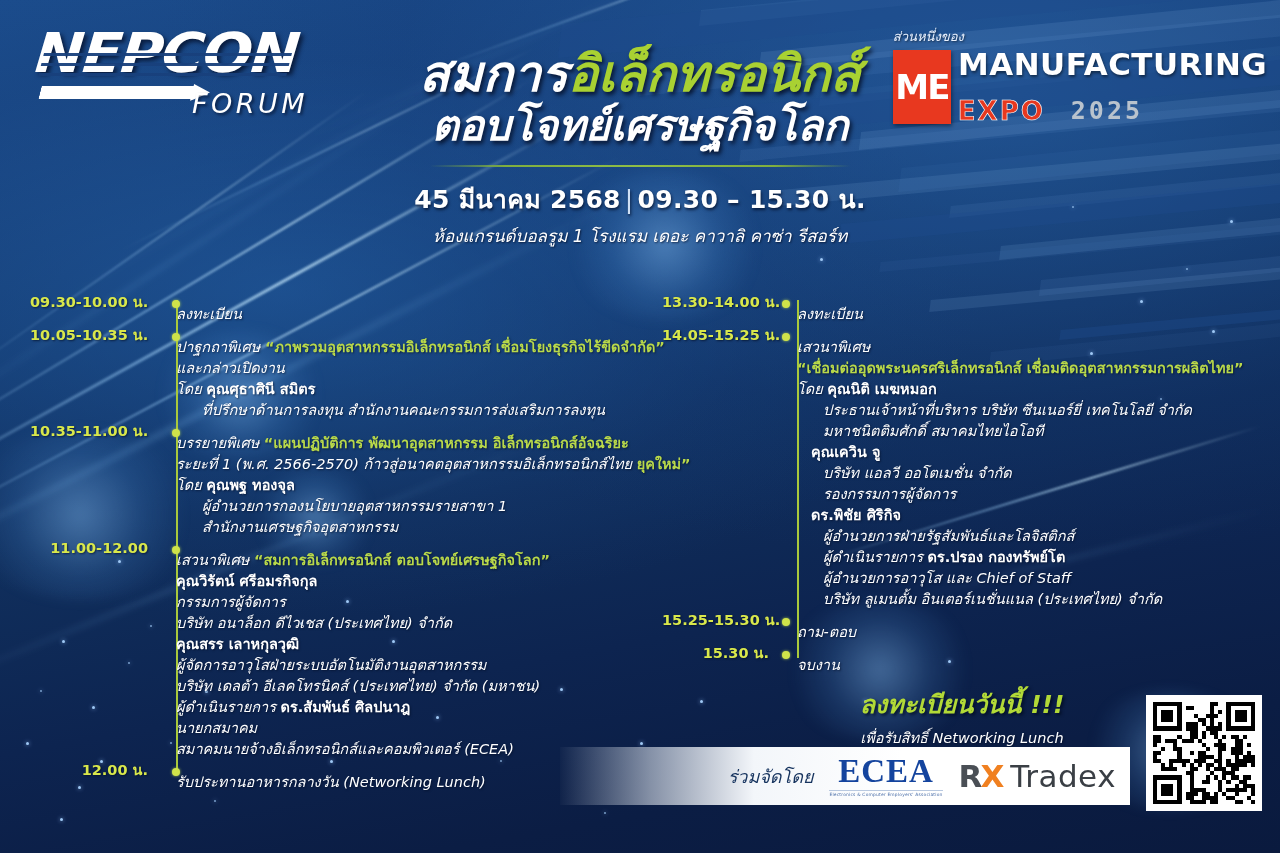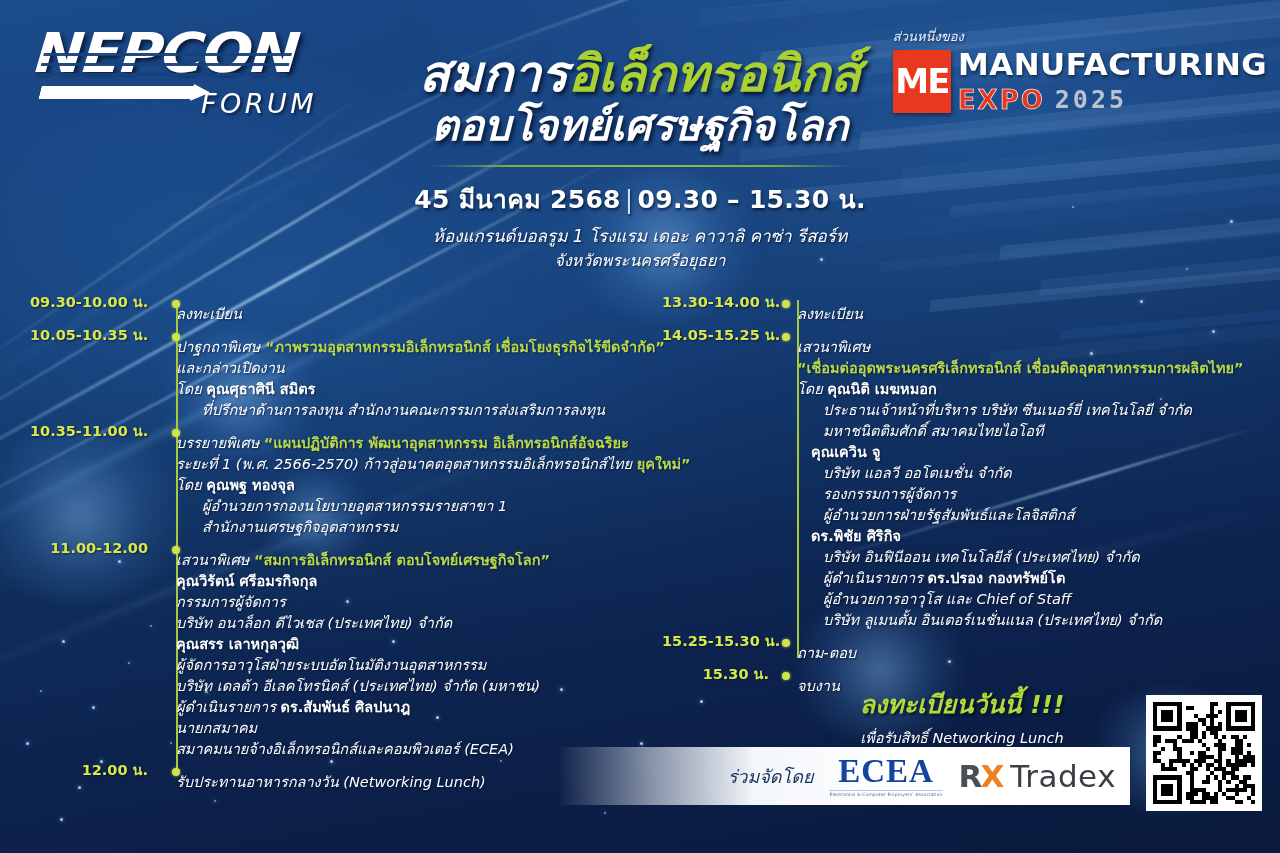--- a/index.html
+++ b/index.html
@@ -94,21 +94,21 @@
     position: absolute;
     left: 2px; top: 58px;
     width: 170px; height: 17px;
     background: #ffffff;
     clip-path: polygon(0 2px, 152px 2px, 152px 0, 170px 8.5px, 152px 17px, 152px 15px, 0 15px);
     transform: skewX(-14deg);
     filter: drop-shadow(2px 2px 3px rgba(4,14,38,0.7));
   }
   .nepcon-forum {
     position: absolute;
-    left: 163px; top: 62px;
+    left: 154px; top: 62px;
     font-size: 27px;
     font-weight: 400;
     font-style: italic;
     letter-spacing: 3.5px;
     color: #ffffff;
     text-shadow: 2px 2px 3px rgba(4,14,38,0.7);
   }
 
   
   .me-block { position: absolute; right: 22px; top: 26px; text-align: right; }
@@ -132,21 +132,21 @@
     font-size: 34px; font-weight: 700; color: #ffffff;
     letter-spacing: -2px; line-height: 1;
   }
   .me-texts { display: flex; flex-direction: column; justify-content: center; }
   .me-mfg {
     font-size: 30px; font-weight: 700; color: #ffffff;
     letter-spacing: 0.5px; line-height: 1.02;
     text-shadow: 1px 2px 3px rgba(0,0,0,.5);
     transform: scaleX(1.03); transform-origin: left center;
   }
-  .me-bottom { display: flex; align-items: center; gap: 10px; margin-top: 6px; }
+  .me-bottom { display: flex; align-items: center; gap: 26px; margin-top: 17px; }
   .me-expo {
     font-size: 26px; font-weight: 700; color: #e8381f;
     letter-spacing: 2px; line-height: 1;
     -webkit-text-stroke: 0.6px #ffffff;
   }
   .me-year {
     font-size: 25px; font-weight: 700; color: #b9c3cd;
     letter-spacing: 3px; line-height: 1;
     font-family: "DejaVu Sans Mono", "Liberation Mono", monospace;
   }
@@ -425,21 +425,20 @@
     <div class="title-1">
       <span class="t-white">สมการ</span><span class="t-green">อิเล็กทรอนิกส์</span>
     </div>
     <div class="title-2">ตอบโจทย์เศรษฐกิจโลก</div>
     <div class="title-rule"></div>
     <div class="title-date">
       <span>45 มีนาคม 2568</span><span class="sep">|</span><span>09.30 – 15.30 น.</span>
     </div>
     <div class="title-venue">
       <div>ห้องแกรนด์บอลรูม 1 โรงแรม เดอะ คาวาลิ คาซ่า รีสอร์ท</div>
-      <div class="prov">จังหวัดพระนครศรีอยุธยา</div>
     </div>
   </div>
 
   <div class="agenda">
     <div class="col col-left">
       <div class="rail rail-left"></div>
       <div id="left-rows">
           <div class="row">
             <div class="time">09.30-10.00 น.</div>
             <div class="dot-cell">
@@ -522,23 +521,22 @@
             </div>
             <div class="body">
               <div class="ln">เสวนาพิเศษ</div>
               <div class="ln g">“เชื่อมต่ออุดพระนครศริเล็กทรอนิกส์ เชื่อมติดอุตสาหกรรมการผลิตไทย”</div>
               <div class="ln">โดย <span class="w-b">คุณนิติ เมฆหมอก</span></div>
               <div class="ln i1">ประธานเจ้าหน้าที่บริหาร บริษัท ซีนเนอร์ยี่ เทคโนโลยี จำกัด</div>
               <div class="ln i1">มหาชนิตติมศักดิ์ สมาคมไทยไอโอที</div>
               <div class="ln b i2">คุณเควิน จู</div>
               <div class="ln i1">บริษัท แอลวี ออโตเมชั่น จำกัด</div>
               <div class="ln i1">รองกรรมการผู้จัดการ</div>
+              <div class="ln b i2">ดร.พิชัย ศิริกิจ</div>
               <div class="ln i1">ผู้อำนวยการฝ่ายรัฐสัมพันธ์และโลจิสติกส์</div>
-              <div class="ln b i2">ดร.พิชัย ศิริกิจ</div>
-              <div class="ln i1">บริษัท อินฟินีออน เทคโนโลยีส์ (ประเทศไทย) จำกัด</div>
               <div class="ln i1">ผู้ดำเนินรายการ <span class="w-b">ดร.ปรอง กองทรัพย์โต</span></div>
               <div class="ln i1">ผู้อำนวยการอาวุโส และ Chief of Staff</div>
               <div class="ln i1">บริษัท ลูเมนตั้ม อินเตอร์เนชั่นแนล (ประเทศไทย) จำกัด</div>
             </div>
           </div>
           <div class="row">
             <div class="time">15.25-15.30 น.</div>
             <div class="dot-cell">
               <span class="dot"></span>
             </div>

